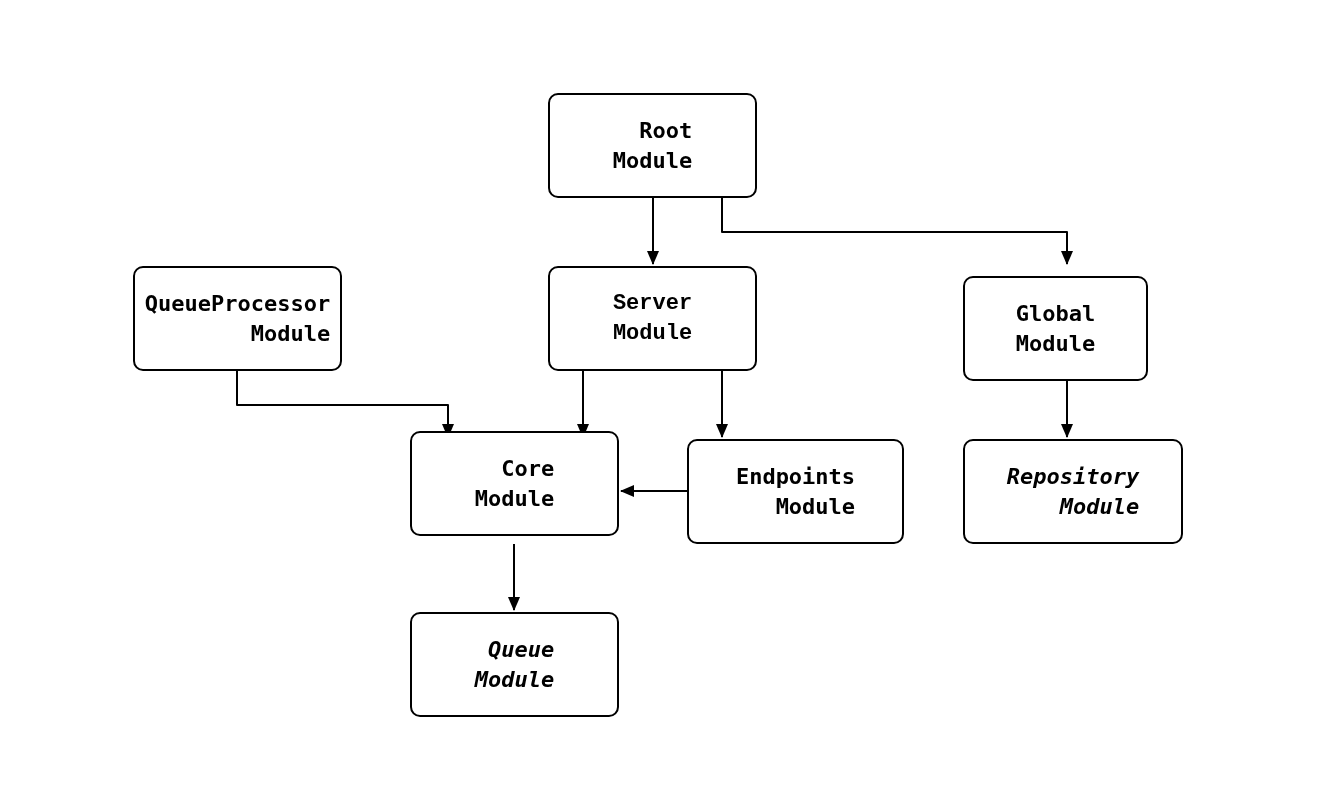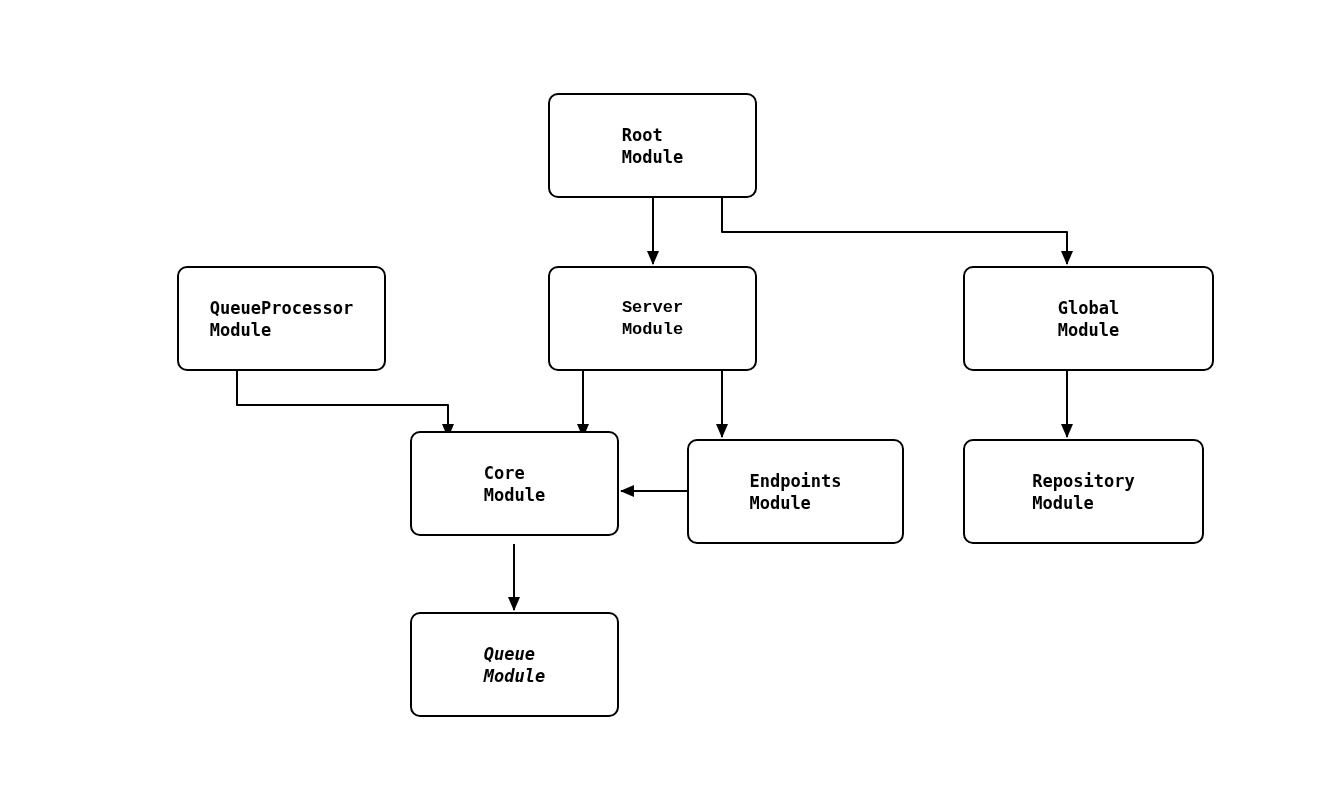--- a/index.html
+++ b/index.html
@@ -45,24 +45,24 @@
     align-items:center;
     justify-content:center;
     background: var(--node-fill);
     border: 2px solid var(--node-border);
     border-radius: 10px;
     color: var(--text);
   }
   .node-label{
     display:block;
     white-space: pre-line;
-    text-align:left;
-    font-size: 17px;
+    text-align:right;
+    font-size: 22px;
     font-weight: 700;
-    line-height: 22px;
+    line-height: 30px;
     letter-spacing: 0px;
   }
 </style>
 </head>
 <body>
 
 <div id="canvas">
   <svg id="edges-svg" xmlns="http://www.w3.org/2000/svg" viewBox="0 0 1337 809">
     <defs>
       <marker id="arrowhead" markerUnits="userSpaceOnUse" markerWidth="16" markerHeight="14" refX="13" refY="6" orient="auto">
@@ -76,41 +76,41 @@
       <polyline points="722,371 722,437" class="edge-line" marker-end="url(#arrowhead)"></polyline>
       <polyline points="687,491 621,491" class="edge-line" marker-end="url(#arrowhead)"></polyline>
       <polyline points="1067,371 1067,437" class="edge-line" marker-end="url(#arrowhead)"></polyline>
       <polyline points="514,544 514,610" class="edge-line" marker-end="url(#arrowhead)"></polyline>
     </svg>
 
 <div class="node" style="left: 548px; top: 93px; width: 209px; height: 105px;">
       <span class="node-label">Root
 Module</span>
     </div>
-    <div class="node" style="left: 133px; top: 266px; width: 209px; height: 105px; margin-left: 44px;">
+    <div class="node" style="left: 133px; top: 266px; width: 209px; height: 105px;">
       <span class="node-label">QueueProcessor
 Module</span>
     </div>
     <div class="node" style="left: 548px; top: 266px; width: 209px; height: 105px; font-family: Liberation Mono, monospace;">
       <span class="node-label">Server
 Module</span>
     </div>
-    <div class="node" style="left: 963px; top: 266px; width: 251px; height: 105px;">
+    <div class="node" style="left: 963px; top: 276px; width: 185px; height: 105px;">
       <span class="node-label">Global
 Module</span>
     </div>
     <div class="node" style="left: 410px; top: 431px; width: 209px; height: 105px;">
       <span class="node-label">Core
 Module</span>
     </div>
     <div class="node" style="left: 687px; top: 439px; width: 217px; height: 105px;">
       <span class="node-label">Endpoints
 Module</span>
     </div>
-    <div class="node" style="left: 963px; top: 439px; width: 241px; height: 105px;">
+    <div class="node" style="left: 963px; top: 439px; width: 220px; height: 105px; font-style: italic;">
       <span class="node-label">Repository
 Module</span>
     </div>
     <div class="node" style="left: 410px; top: 612px; width: 209px; height: 105px; font-style: italic;">
       <span class="node-label">Queue
 Module</span>
     </div>
   </div>
 
 </body></html>

